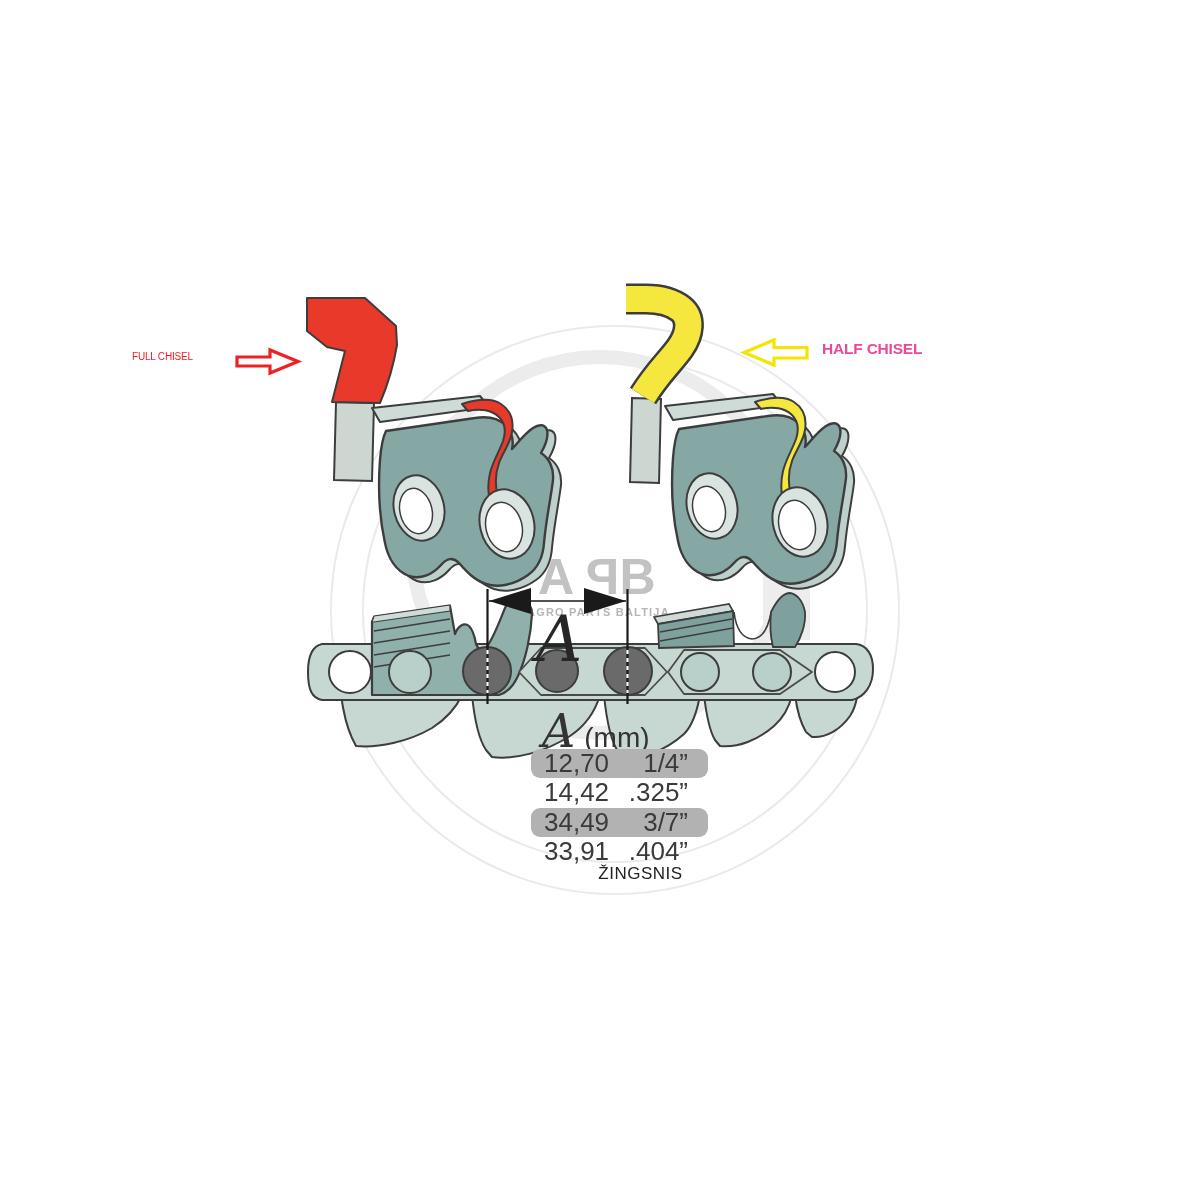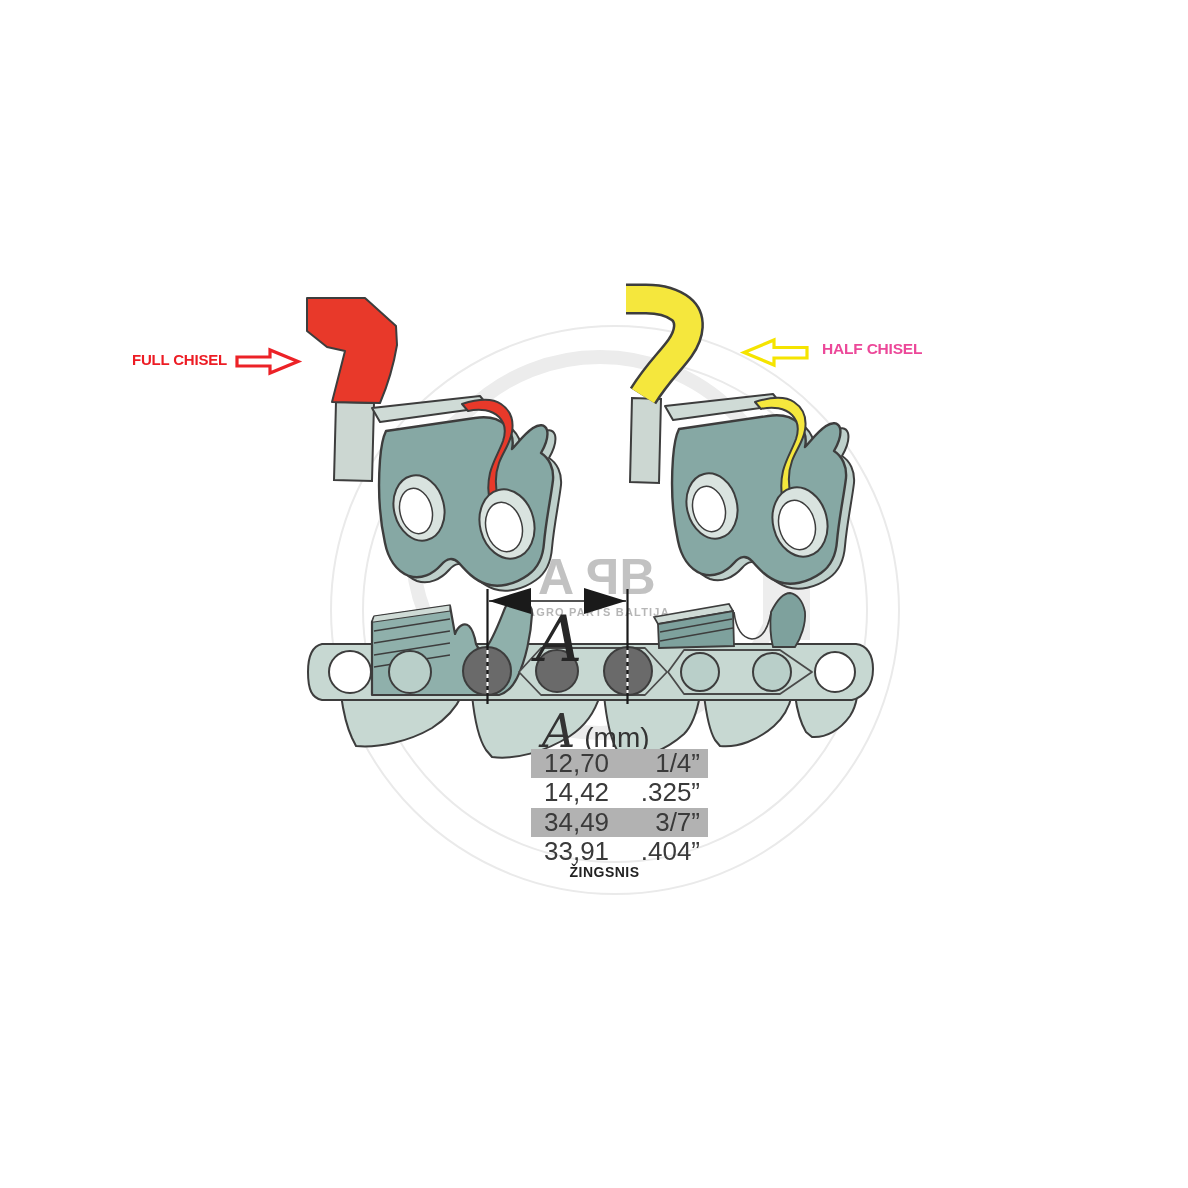--- a/index.html
+++ b/index.html
@@ -16,36 +16,36 @@
   .wm-square{position:absolute;left:763px;top:560px;width:47px;height:80px;background:#ededed;}
   .wm-logo{position:absolute;left:538px;top:552px;font-size:50px;font-weight:bold;
       letter-spacing:6px;color:#c2c2c2;line-height:1;}
   .wm-logo .flip{display:inline-block;transform:scaleX(-1);}
   .wm-tagline{position:absolute;left:527px;top:606px;font-size:11px;font-weight:600;
       letter-spacing:1.2px;color:#b6b6b6;white-space:nowrap;}
   
   .art{position:absolute;inset:0;z-index:1;}
   
   .txt{position:absolute;z-index:2;}
-  .full-chisel-label{left:132px;top:351px;font-size:15px;font-weight:bold;
+  .full-chisel-label{left:132px;top:351px;font-size:10px;font-weight:normal;
       color:#ed1c24;letter-spacing:-0.2px;white-space:nowrap;text-align:center;}
   .half-chisel-label{left:822px;top:340px;font-size:15.5px;font-weight:bold;
       color:#ec4899;letter-spacing:-0.2px;white-space:nowrap;}
   .dim-a{left:536px;top:607px;font-family:"DejaVu Serif","Liberation Serif",serif;
       font-style:italic;font-size:64px;line-height:1;color:#262626;}
   .tbl-header{left:542px;top:708px;display:flex;align-items:baseline;gap:9px;color:#333;}
   .tbl-header .hdr-a{font-family:"DejaVu Serif","Liberation Serif",serif;font-style:italic;
       font-size:46px;line-height:1;}
   .tbl-header .hdr-unit{font-size:28px;font-weight:400;}
   .pitch-table{left:531px;top:749px;width:177px;color:#3a3a3a;font-size:26px;}
   .t-row{display:flex;justify-content:space-between;align-items:center;height:29.3px;
-      padding:0 8px 0 13px;box-sizing:border-box;}
+      padding:0 20px 0 13px;box-sizing:border-box;border-radius:9px;}
   .t-row.hl{background:#b2b2b2;}
-  .tbl-caption{left:516px;top:864px;width:177px;text-align:center;font-size:14px;
-      font-weight:bold;letter-spacing:0.5px;color:#222;}
+  .tbl-caption{left:552px;top:864px;width:177px;text-align:center;font-size:17px;
+      font-weight:normal;letter-spacing:0.5px;color:#222;}
 </style>
 </head>
 <body>
 
 <div class="stage">
 
   <div class="wm">
     <div class="wm-ring-thin-outer"></div>
     <div class="wm-ring-thin-inner"></div>
     <div class="wm-ring-thick"></div>

